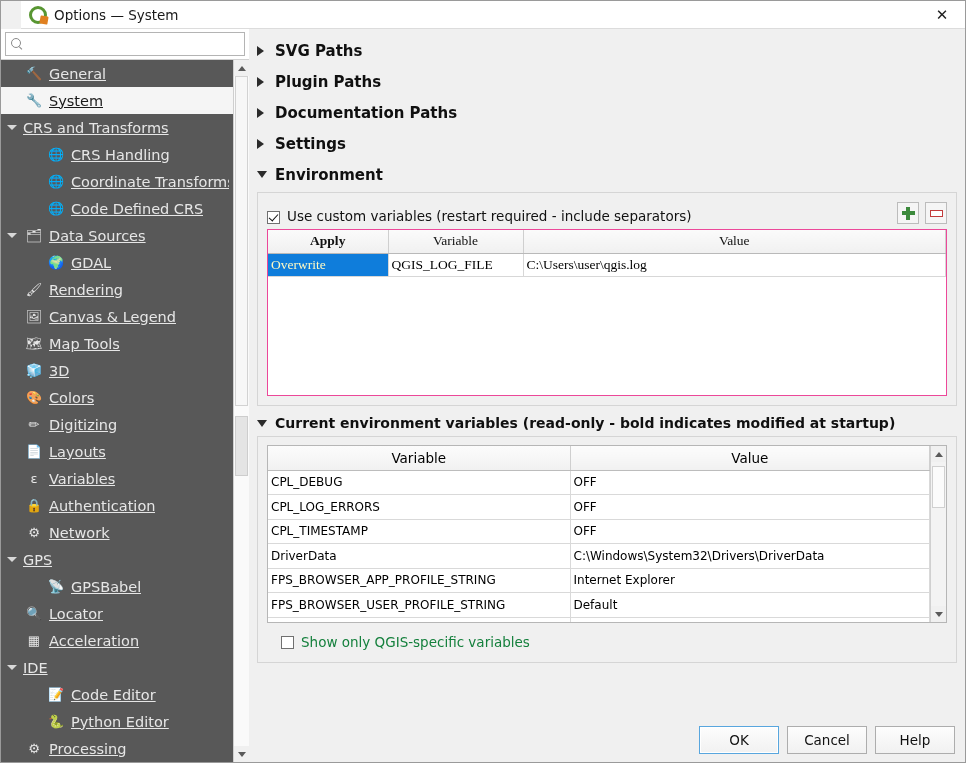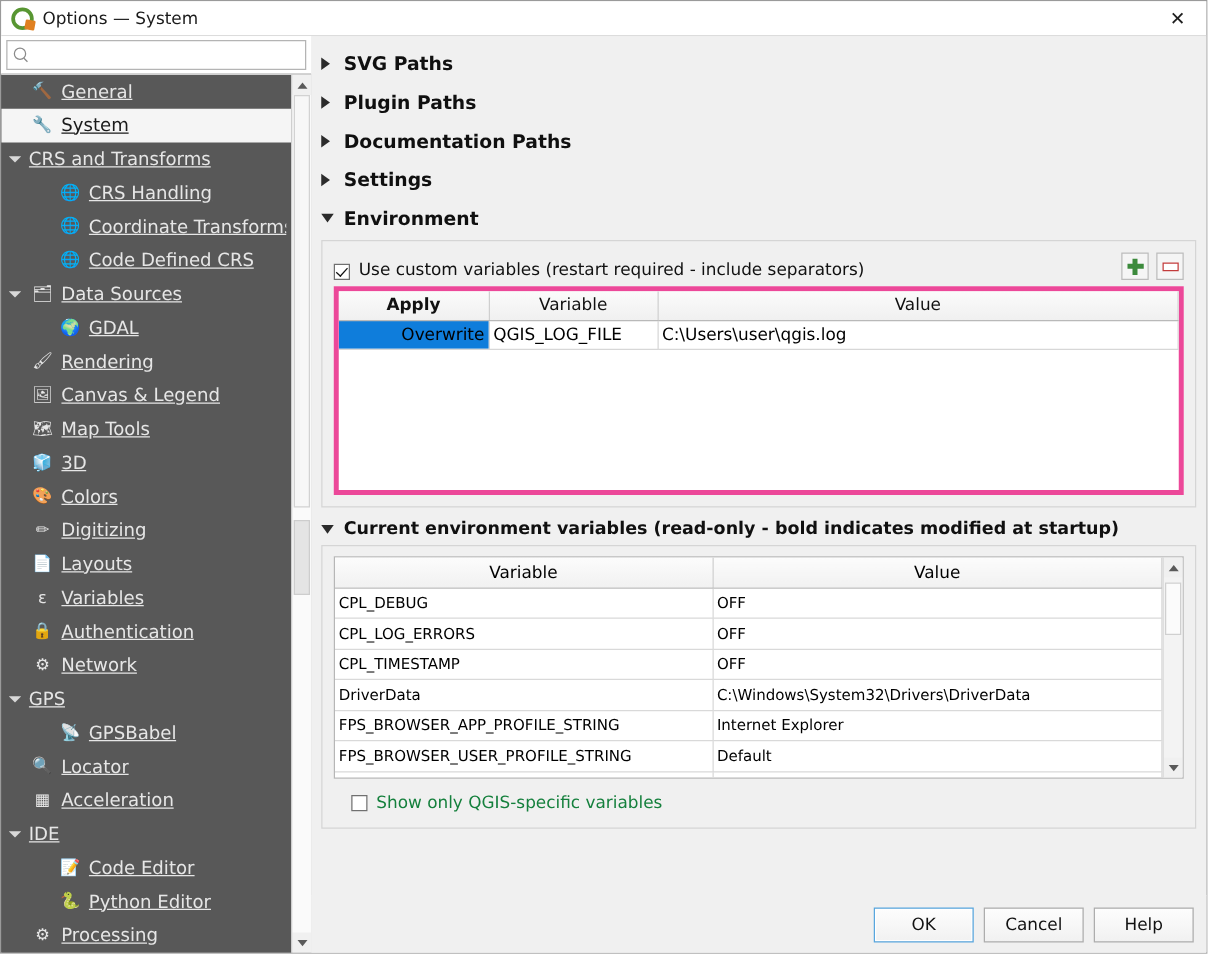--- a/index.html
+++ b/index.html
@@ -21,20 +21,21 @@
   }
 
   
   .titlebar {
     height: 28px;
     background: #ffffff;
     display: flex;
     align-items: center;
     flex: 0 0 28px;
     border-bottom: 1px solid #dcdcdc;
+    margin-left: 20px;
   }
   .title-icon {
     width: 18px; height: 18px;
     margin-left: 8px; margin-right: 7px;
     position: relative;
     flex: 0 0 auto;
   }
   .title-icon .qq {
     position: absolute; inset: 0;
     border: 3px solid #589632;
@@ -288,25 +289,26 @@
   .plus-glyph::after  { top: 4.5px; left: 0; height: 4px; width: 13px; }
   .minus-glyph {
     width: 13px; height: 7px;
     border: 1.6px solid #c23b3b;
     background: #fff;
   }
 
   
   .cv-table-wrap {
     margin-top: 5px;
-    border: 4px solid #ec4899;
+    border: 1px solid #ec4899;
     background: #fff;
     height: 167px;
     position: relative;
     overflow: hidden;
+    font-family: Liberation Serif, serif;
   }
   table.grid {
     width: 100%;
     border-collapse: collapse;
     table-layout: fixed;
     font-size: 13.5px;
   }
   table.grid th {
     background: linear-gradient(#fbfbfb,#f0f0f0);
     border-right: 1px solid #cfcfcf;
@@ -323,23 +325,22 @@
     border-right: 1px solid #d7d7d7;
     border-bottom: 1px solid #d7d7d7;
     height: 23px;
     padding: 0 3px;
     white-space: nowrap;
     overflow: hidden;
     font-size: 13.5px;
   }
   td.apply-cell {
     background: #0f7ddb;
-    color: #000000;
+    color: #fef9c3;
     padding-left: 6px;
-    text-align: right;
   }
 
   
   .cur-env-head {
     display: flex; align-items: center;
     height: 26px;
     font-weight: bold;
     font-size: 14px;
     color: #101010;
     margin-top: 4px;

